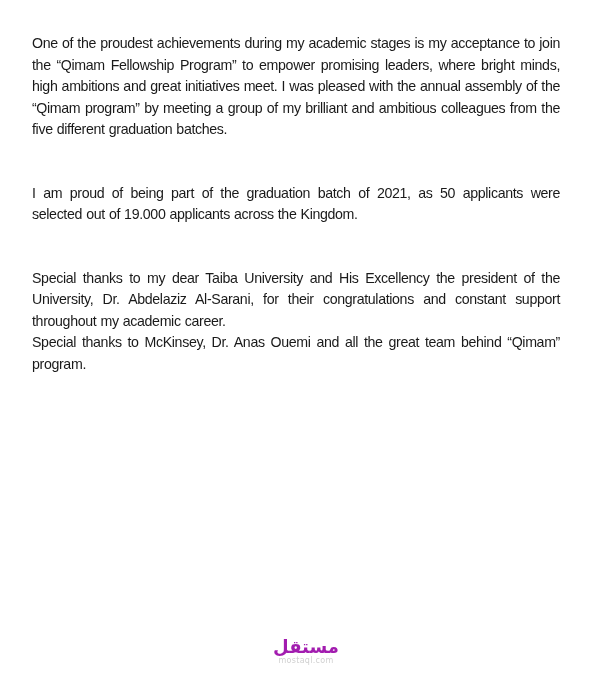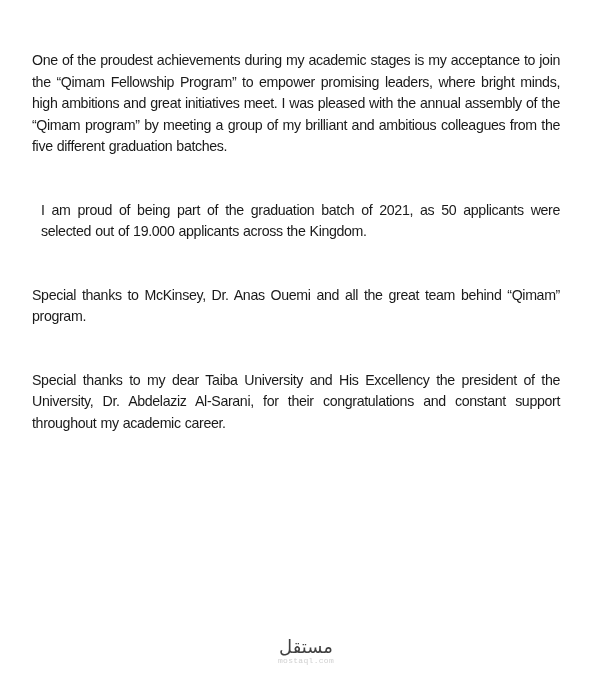--- a/index.html
+++ b/index.html
@@ -11,70 +11,69 @@
       width: 607px;
       height: 681px;
       position: relative;
       overflow: hidden;
       font-family: "Liberation Sans", sans-serif;
       color: #1a1a1a;
     }
     .page {
       position: absolute;
       left: 32px;
-      top: 50px;
+      top: 33px;
       width: 528px;
     }
     .para {
       margin: 0;
       font-size: 14.2px;
       line-height: 21.5px;
       text-align: justify;
       text-align-last: left;
       letter-spacing: -0.35px;
       word-spacing: 0.5px;
     }
     .p1 { margin-bottom: 42px; }
     .p2 { margin-bottom: 42px; }
-    .p3 { margin-bottom: 42px; margin-left: 9px; }
+    .p3 { margin-bottom: 42px; }
     .p4 { margin-bottom: 42px; }
     .p5 { margin-bottom: 42px; }
     .watermark {
       position: absolute;
       left: 266px;
       top: 638px;
       width: 80px;
       text-align: center;
       color: #d4d4d4;
       font-family: "DejaVu Sans", sans-serif;
       line-height: 1;
     }
     .watermark .wm-arabic {
       display: block;
       font-size: 18px;
-      font-weight: normal;
+      font-weight: bold;
       letter-spacing: 0;
-      color: #404040;
+      color: #a21caf;
       text-align: center;
     }
     .watermark .wm-latin {
       display: block;
       font-size: 8px;
       margin-top: 1px;
       color: #d0d0d0;
       letter-spacing: 0.3px;
-      font-family: Liberation Mono, monospace;
     }
   </style>
 </head>
 <body>
 
 <div class="page">
   <p class="para p1">One of the proudest achievements during my academic stages is my acceptance to join the “Qimam Fellowship Program” to empower promising leaders, where bright minds, high ambitions and great initiatives meet. I was pleased with the annual assembly of the “Qimam program” by meeting a group of my brilliant and ambitious colleagues from the five different graduation batches.</p>
   <p class="para p3">I am proud of being part of the graduation batch of 2021, as 50 applicants were selected out of 19.000 applicants across the Kingdom.</p>
+  <p class="para p6">Special thanks to my dear Taiba University and His Excellency the president of the University, Dr. Abdelaziz Al-Sarani, for their congratulations and constant support throughout my academic career.</p>
   <p class="para p5">Special thanks to McKinsey, Dr. Anas Ouemi and all the great team behind “Qimam” program.</p>
-  <p class="para p6">Special thanks to my dear Taiba University and His Excellency the president of the University, Dr. Abdelaziz Al-Sarani, for their congratulations and constant support throughout my academic career.</p>
 </div>
 
 <div class="watermark">
   <span class="wm-arabic" dir="rtl">مستقل</span>
   <span class="wm-latin">mostaql.com</span>
 </div>
 
 </body></html>

